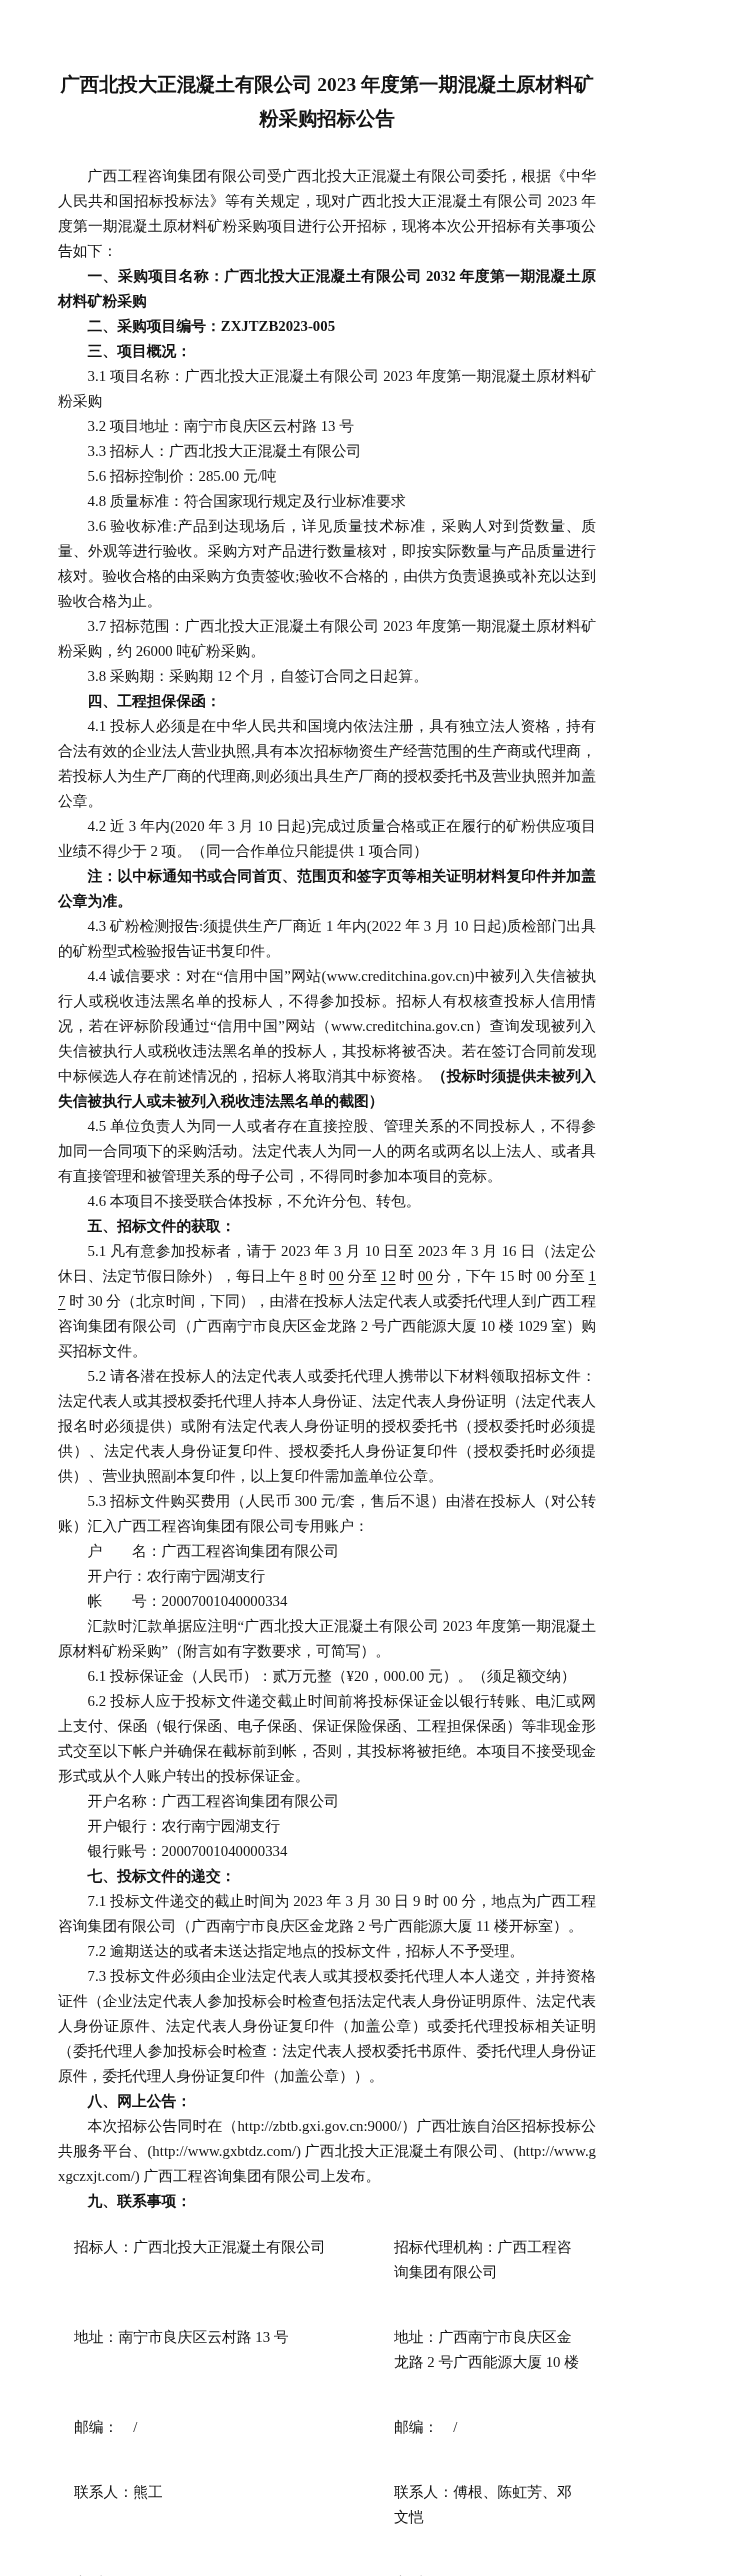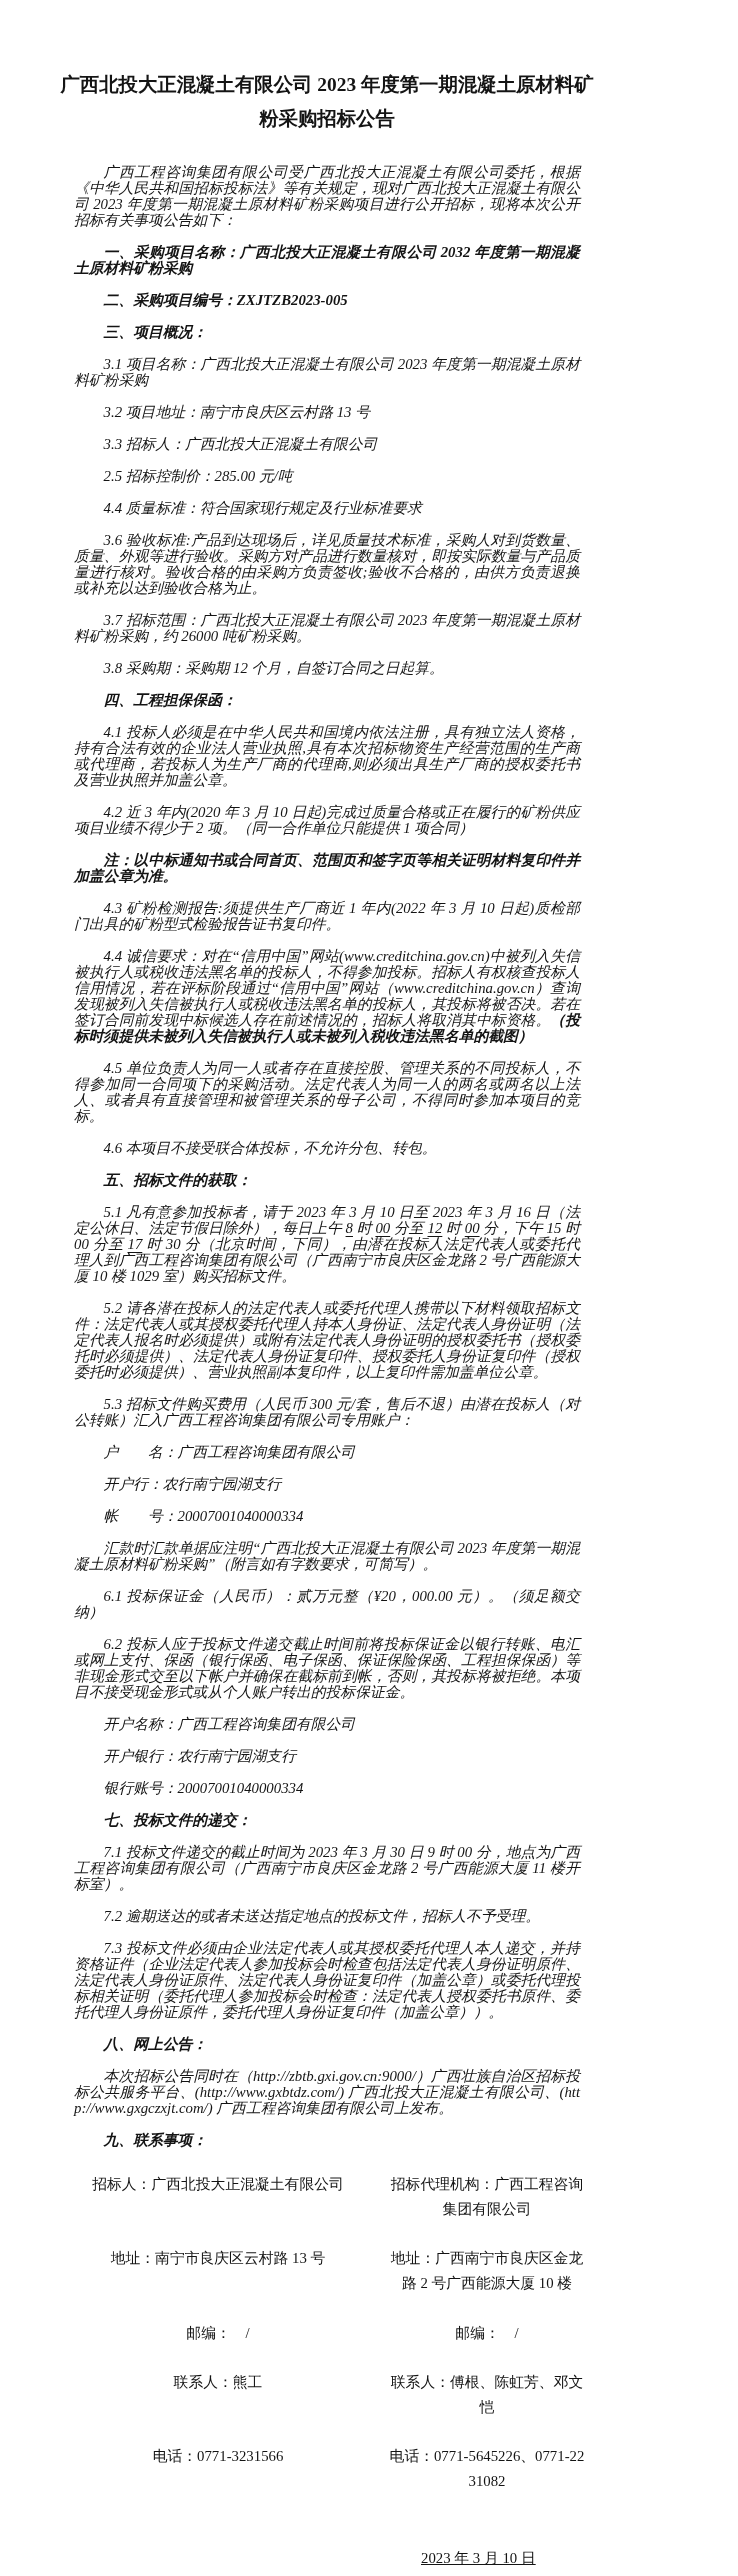--- a/index.html
+++ b/index.html
@@ -14,40 +14,39 @@
     font-size:14.8px;
   }
   .doc-title {
     font-size:19.4px;
     font-weight:bold;
     text-align:center;
     line-height:34px;
     margin:0 0 28px 0;
   }
   p.bp {
-    margin:16px;
-    line-height:16px;
+    margin:0;
+    line-height:25px;
     text-align:justify;
     text-justify:inter-character;
     text-indent:2em;
     word-break:break-all;
-    font-style:italic;
   }
   .bold { font-weight:bold; }
   .u { text-decoration:underline; text-underline-offset:2.8px; }
   .contact-grid {
     display:grid;
     grid-template-columns:320px 1fr;
     row-gap:8.3px;
     margin-top:4.6px;
   }
   .contact-grid p {
-    margin:8px;
+    margin:16px;
     line-height:25px;
-    text-align:center;
+    text-align:left;
     text-indent:0;
     word-break:break-all;
   }
   .issue-date {
     margin-top:44px;
     padding-left:363px;
     line-height:25px;
     text-decoration:underline;
   }
 </style>
@@ -60,22 +59,22 @@
 
   <p class="bp">广西工程咨询集团有限公司受广西北投大正混凝土有限公司委托，根据《中华人民共和国招标投标法》等有关规定，现对广西北投大正混凝土有限公司 2023 年度第一期混凝土原材料矿粉采购项目进行公开招标，现将本次公开招标有关事项公告如下：</p>
 
   <p class="bp bold">一、采购项目名称：广西北投大正混凝土有限公司 2032 年度第一期混凝土原材料矿粉采购</p>
   <p class="bp bold">二、采购项目编号：ZXJTZB2023-005</p>
   <p class="bp bold">三、项目概况：</p>
 
   <p class="bp">3.1 项目名称：广西北投大正混凝土有限公司 2023 年度第一期混凝土原材料矿粉采购</p>
   <p class="bp">3.2 项目地址：南宁市良庆区云村路 13 号</p>
   <p class="bp">3.3 招标人：广西北投大正混凝土有限公司</p>
-  <p class="bp">2.5 招标控制价：285.00 元/吨</p>
-  <p class="bp">4.4 质量标准：符合国家现行规定及行业标准要求</p>
+  <p class="bp">5.6 招标控制价：285.00 元/吨</p>
+  <p class="bp">4.8 质量标准：符合国家现行规定及行业标准要求</p>
   <p class="bp">3.6 验收标准:产品到达现场后，详见质量技术标准，采购人对到货数量、质量、外观等进行验收。采购方对产品进行数量核对，即按实际数量与产品质量进行核对。验收合格的由采购方负责签收;验收不合格的，由供方负责退换或补充以达到验收合格为止。</p>
   <p class="bp">3.7 招标范围：广西北投大正混凝土有限公司 2023 年度第一期混凝土原材料矿粉采购，约 26000 吨矿粉采购。</p>
   <p class="bp">3.8 采购期：采购期 12 个月，自签订合同之日起算。</p>
 
   <p class="bp bold">四、工程担保保函：</p>
   <p class="bp">4.1 投标人必须是在中华人民共和国境内依法注册，具有独立法人资格，持有合法有效的企业法人营业执照,具有本次招标物资生产经营范围的生产商或代理商，若投标人为生产厂商的代理商,则必须出具生产厂商的授权委托书及营业执照并加盖公章。</p>
   <p class="bp">4.2 近 3 年内(2020 年 3 月 10 日起)完成过质量合格或正在履行的矿粉供应项目业绩不得少于 2 项。（同一合作单位只能提供 1 项合同）</p>
   <p class="bp bold">注：以中标通知书或合同首页、范围页和签字页等相关证明材料复印件并加盖公章为准。</p>
   <p class="bp">4.3 矿粉检测报告:须提供生产厂商近 1 年内(2022 年 3 月 10 日起)质检部门出具的矿粉型式检验报告证书复印件。</p>
   <p class="bp"><span>4.4 诚信要求：对在“信用中国”网站(www.creditchina.gov.cn)中被列入失信被执行人或税收违法黑名单的投标人，不得参加投标。招标人有权核查投标人信用情况，若在评标阶段通过“信用中国”网站（www.creditchina.gov.cn）查询发现被列入失信被执行人或税收违法黑名单的投标人，其投标将被否决。若在签订合同前发现中标候选人存在前述情况的，招标人将取消其中标资格。</span><span class="bold">（投标时须提供未被列入失信被执行人或未被列入税收违法黑名单的截图）</span></p>

